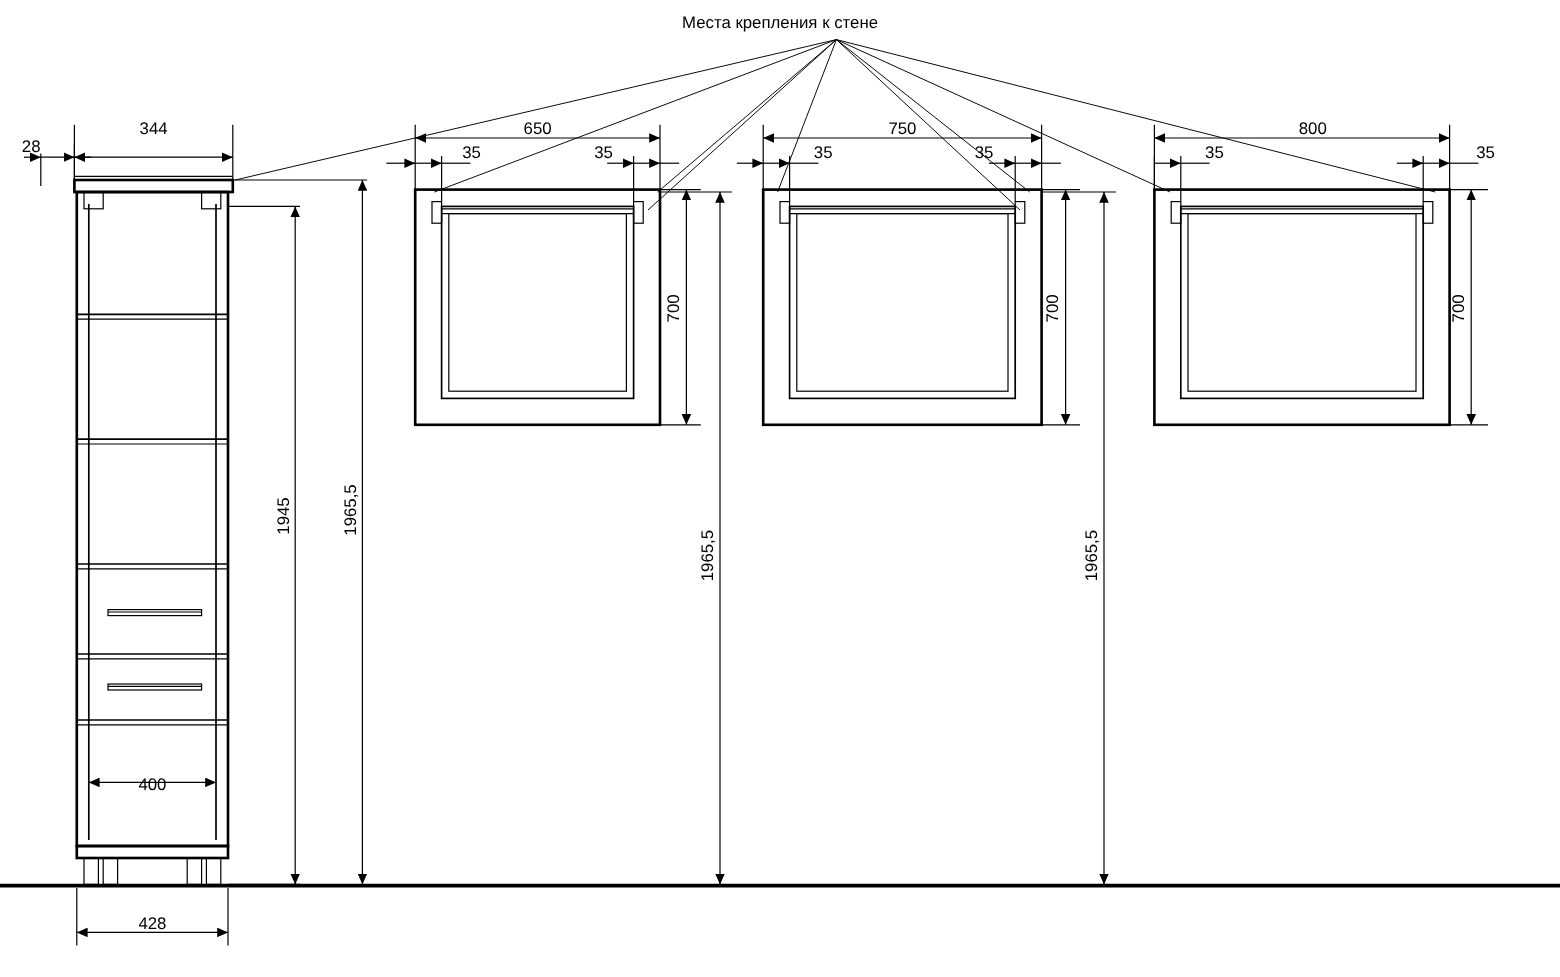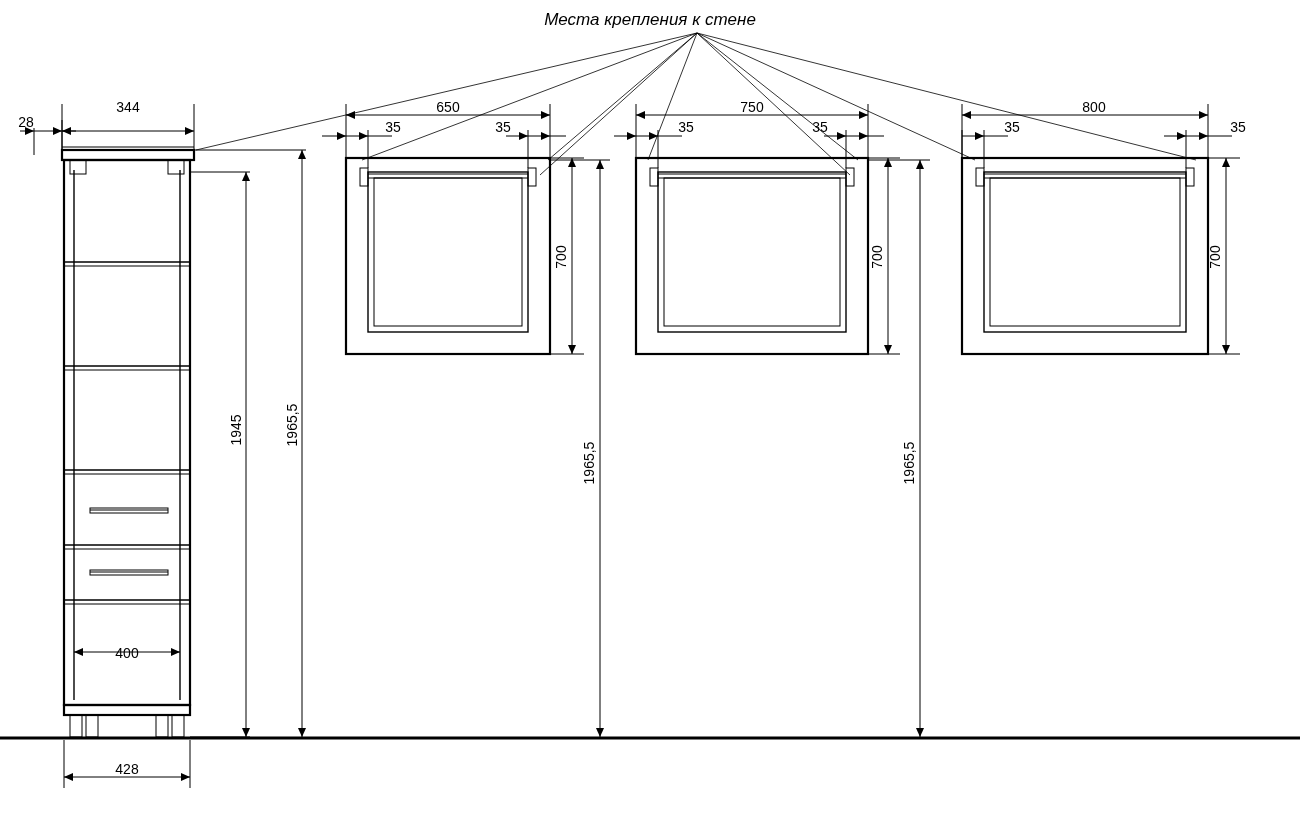--- a/index.html
+++ b/index.html
@@ -251,16 +251,16 @@
 
     <g>
       <line class="ln thin" x1="1208" y1="158" x2="1240" y2="158"></line>
       <line class="ln thin" x1="1208" y1="354" x2="1240" y2="354"></line>
       <line class="ln thin" x1="1226" y1="158" x2="1226" y2="354" marker-start="url(#arrE)" marker-end="url(#arrS)"></line>
     </g>
     <text class="dimtext" x="1220" y="257" text-anchor="middle" transform="rotate(-90 1220 257)">700</text>
   </svg>
 
   <div style="position:absolute;left:0;top:10px;width:1300px;text-align:center;">
-    <span class="titletext" style="font-size:17px;font-style:italic;">Места крепления к стене</span>
+    <span class="titletext" style="font-size:14px;">Места крепления к стене</span>
   </div>
 
 </div>
 
 </body></html>

